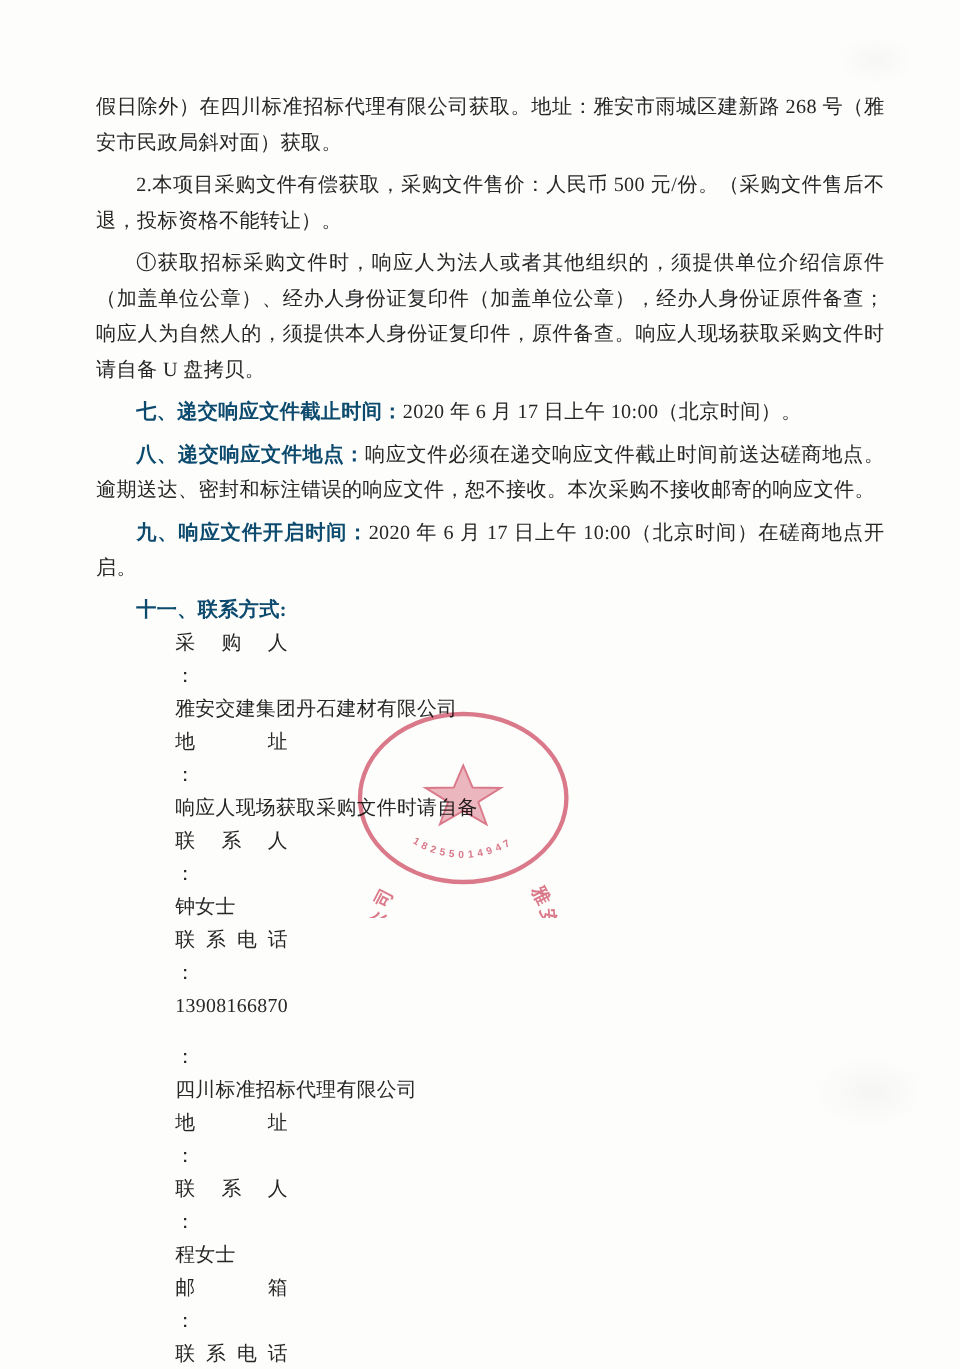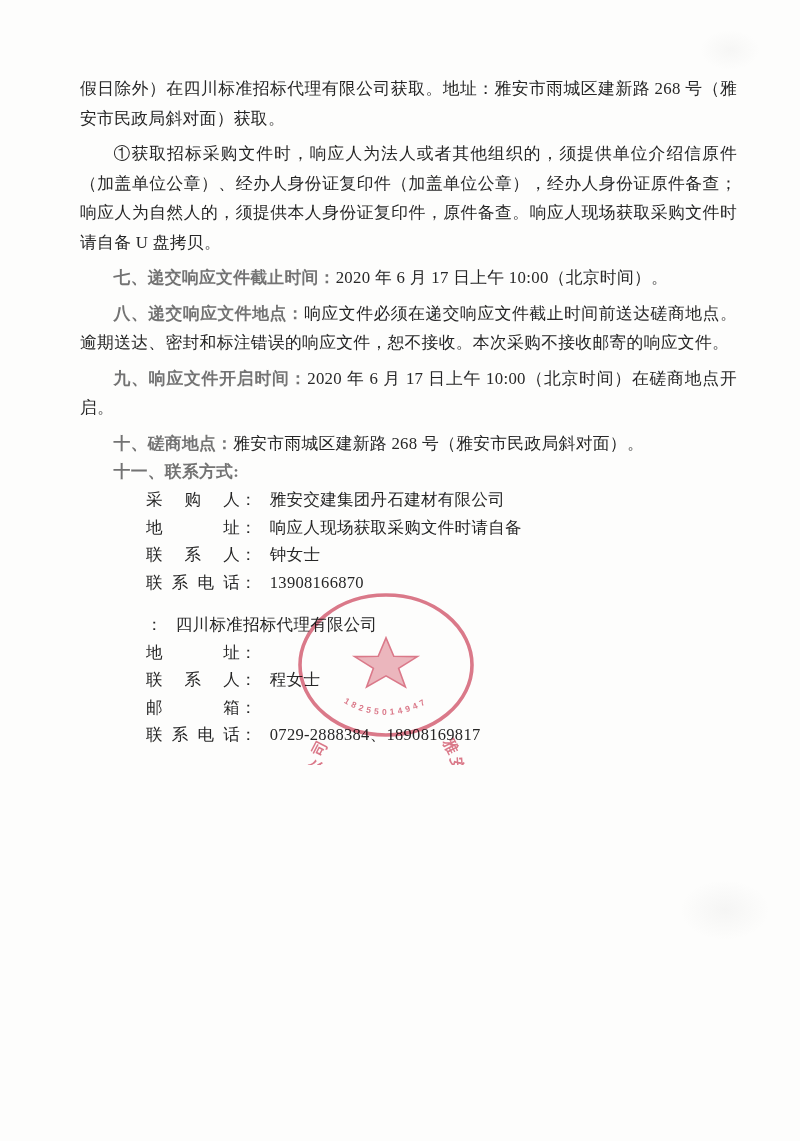--- a/index.html
+++ b/index.html
@@ -20,31 +20,32 @@
   .para{
     margin:0 0 6px 0;
     font-size:16.8px;
     line-height:29.5px;
     text-align:justify;
     text-indent:2em;
     letter-spacing:0.3px;
   }
   .para.cont{text-indent:0;}
   .para.tight{margin-bottom:0;}
-  .head{font-weight:bold;color:#737373;}
+  .head{font-weight:bold;color:#0c4a6e;}
   .s11{line-height:28px;margin-bottom:0;}
 
   .contact-block{margin:0 0 0 66px;}
   .contact-block.agency{margin-top:15px;}
   .crow{
     display:flex;
-    align-items:flex-end;
+    align-items:flex-start;
     font-size:16.5px;
     line-height:27.5px;
     letter-spacing:0.3px;
+    flex-direction:column;
   }
   .clabel{
     display:inline-block;
     width:94px;
     text-align:justify;
     text-align-last:justify;
     flex:none;
   }
   .ccolon{flex:none;margin-right:13px;}
   .cvalue{flex:none;}
@@ -62,26 +63,26 @@
 </style>
 </head>
 <body>
 
 <div class="page">
   <div class="smudge a"></div>
   <div class="smudge b"></div>
 
   <div class="content">
     <p class="para cont">假日除外）在四川标准招标代理有限公司获取。地址：雅安市雨城区建新路 268 号（雅安市民政局斜对面）获取。</p>
+    <p class="para">2.本项目采购文件有偿获取，采购文件售价：人民币 500 元/份。（采购文件售后不退，投标资格不能转让）。</p>
     <p class="para">①获取招标采购文件时，响应人为法人或者其他组织的，须提供单位介绍信原件（加盖单位公章）、经办人身份证复印件（加盖单位公章），经办人身份证原件备查；响应人为自然人的，须提供本人身份证复印件，原件备查。响应人现场获取采购文件时请自备 U 盘拷贝。</p>
 
     <p class="para"><span class="head">七、递交响应文件截止时间：</span><span>2020 年 6 月 17 日上午 10:00（北京时间）。</span></p>
     <p class="para"><span class="head">八、递交响应文件地点：</span><span>响应文件必须在递交响应文件截止时间前送达磋商地点。逾期送达、密封和标注错误的响应文件，恕不接收。本次采购不接收邮寄的响应文件。</span></p>
     <p class="para"><span class="head">九、响应文件开启时间：</span><span>2020 年 6 月 17 日上午 10:00（北京时间）在磋商地点开启。</span></p>
-    <p class="para tight"><span class="head">十、磋商地点：</span><span>雅安市雨城区建新路 268 号（雅安市民政局斜对面）。</span></p>
     <p class="para tight s11"><span class="head">十一、联系方式:</span></p>
 
     <div class="contact-block purchaser">
       <div class="crow">
         <span class="clabel">采购人</span>
           <span class="ccolon">：</span>
           <span class="cvalue">雅安交建集团丹石建材有限公司</span>
       </div>
       <div class="crow">
         <span class="clabel">地址</span>

